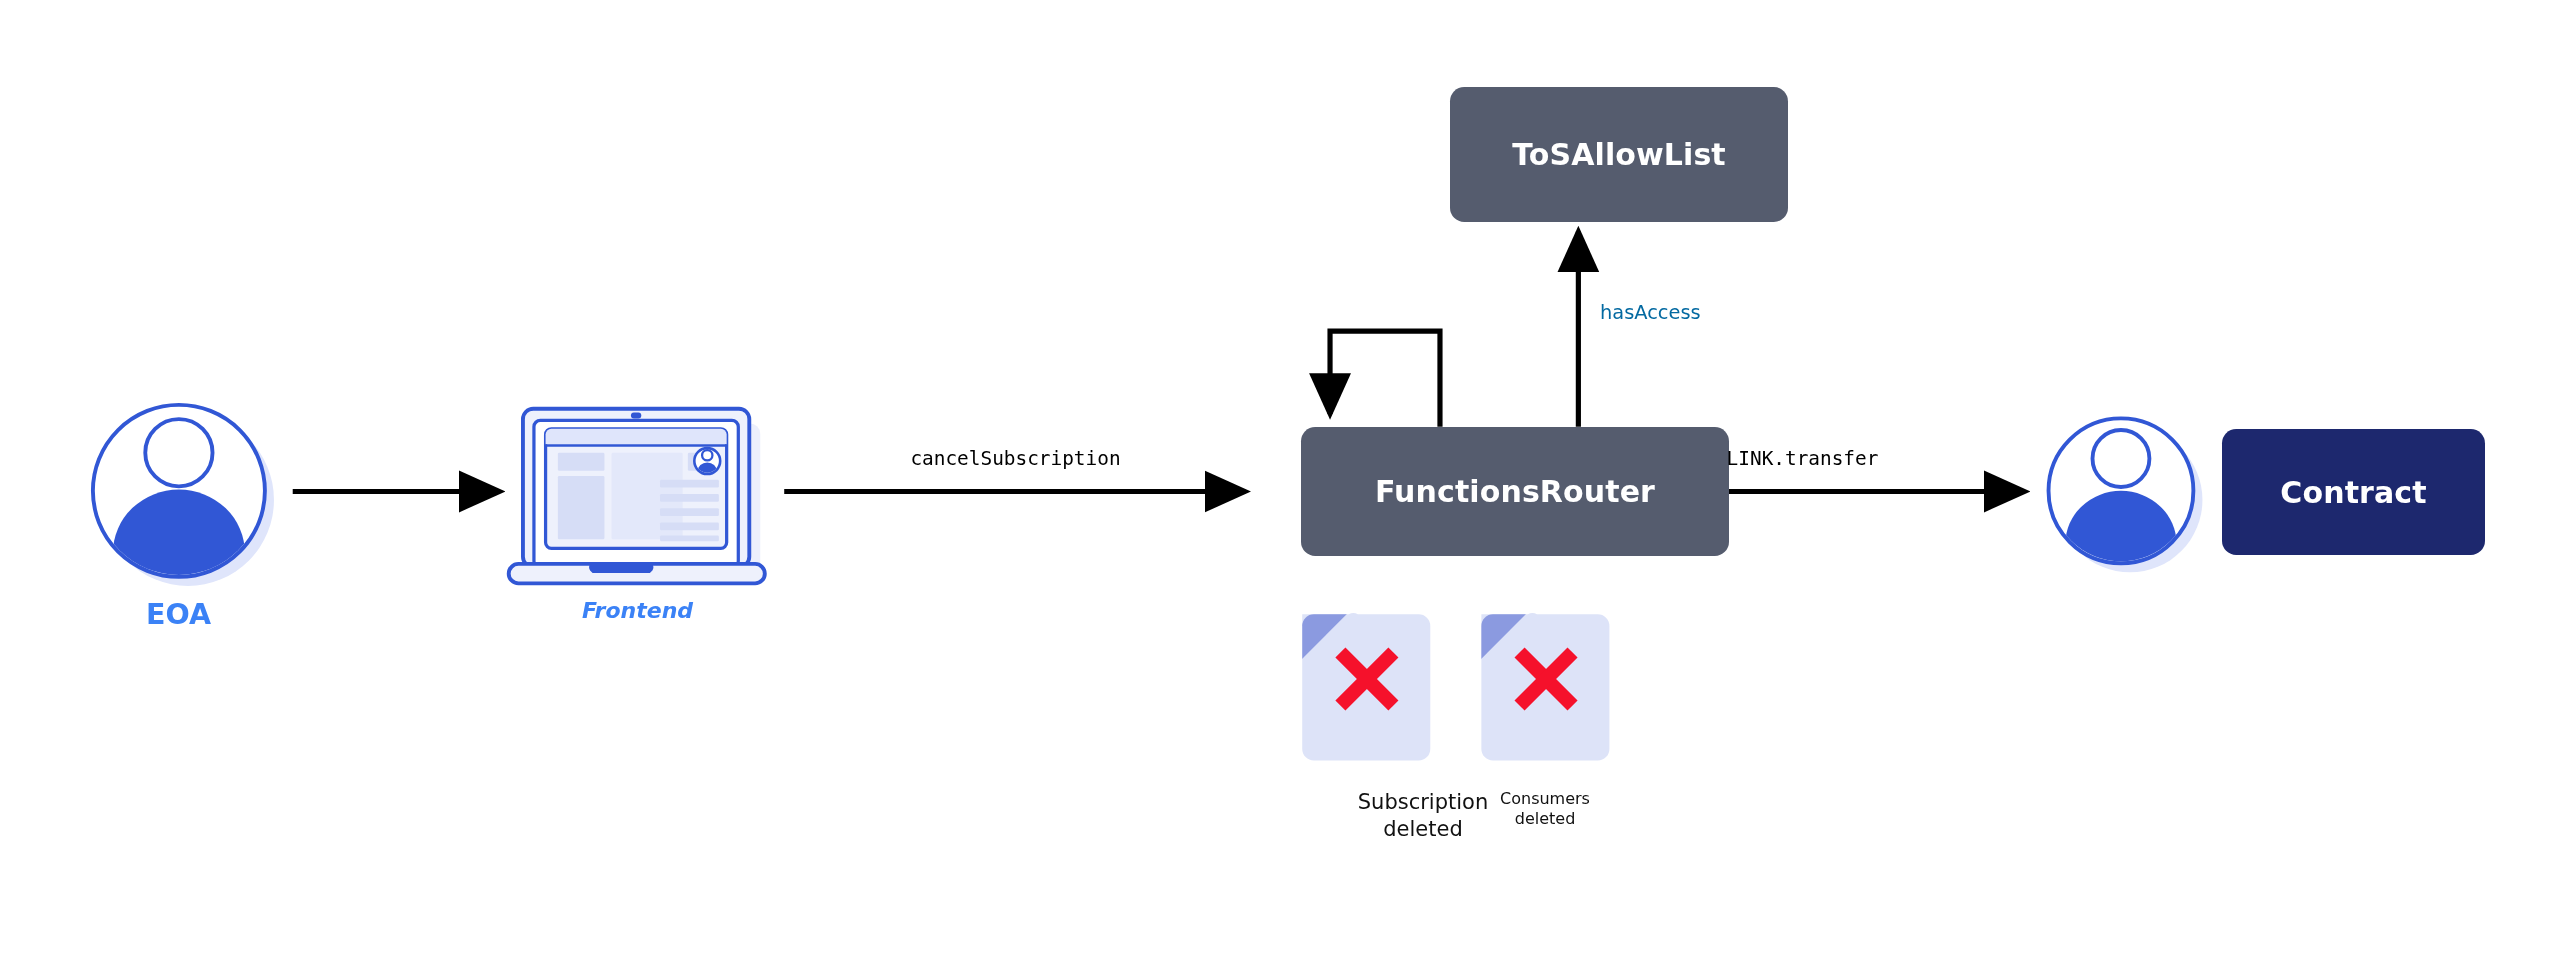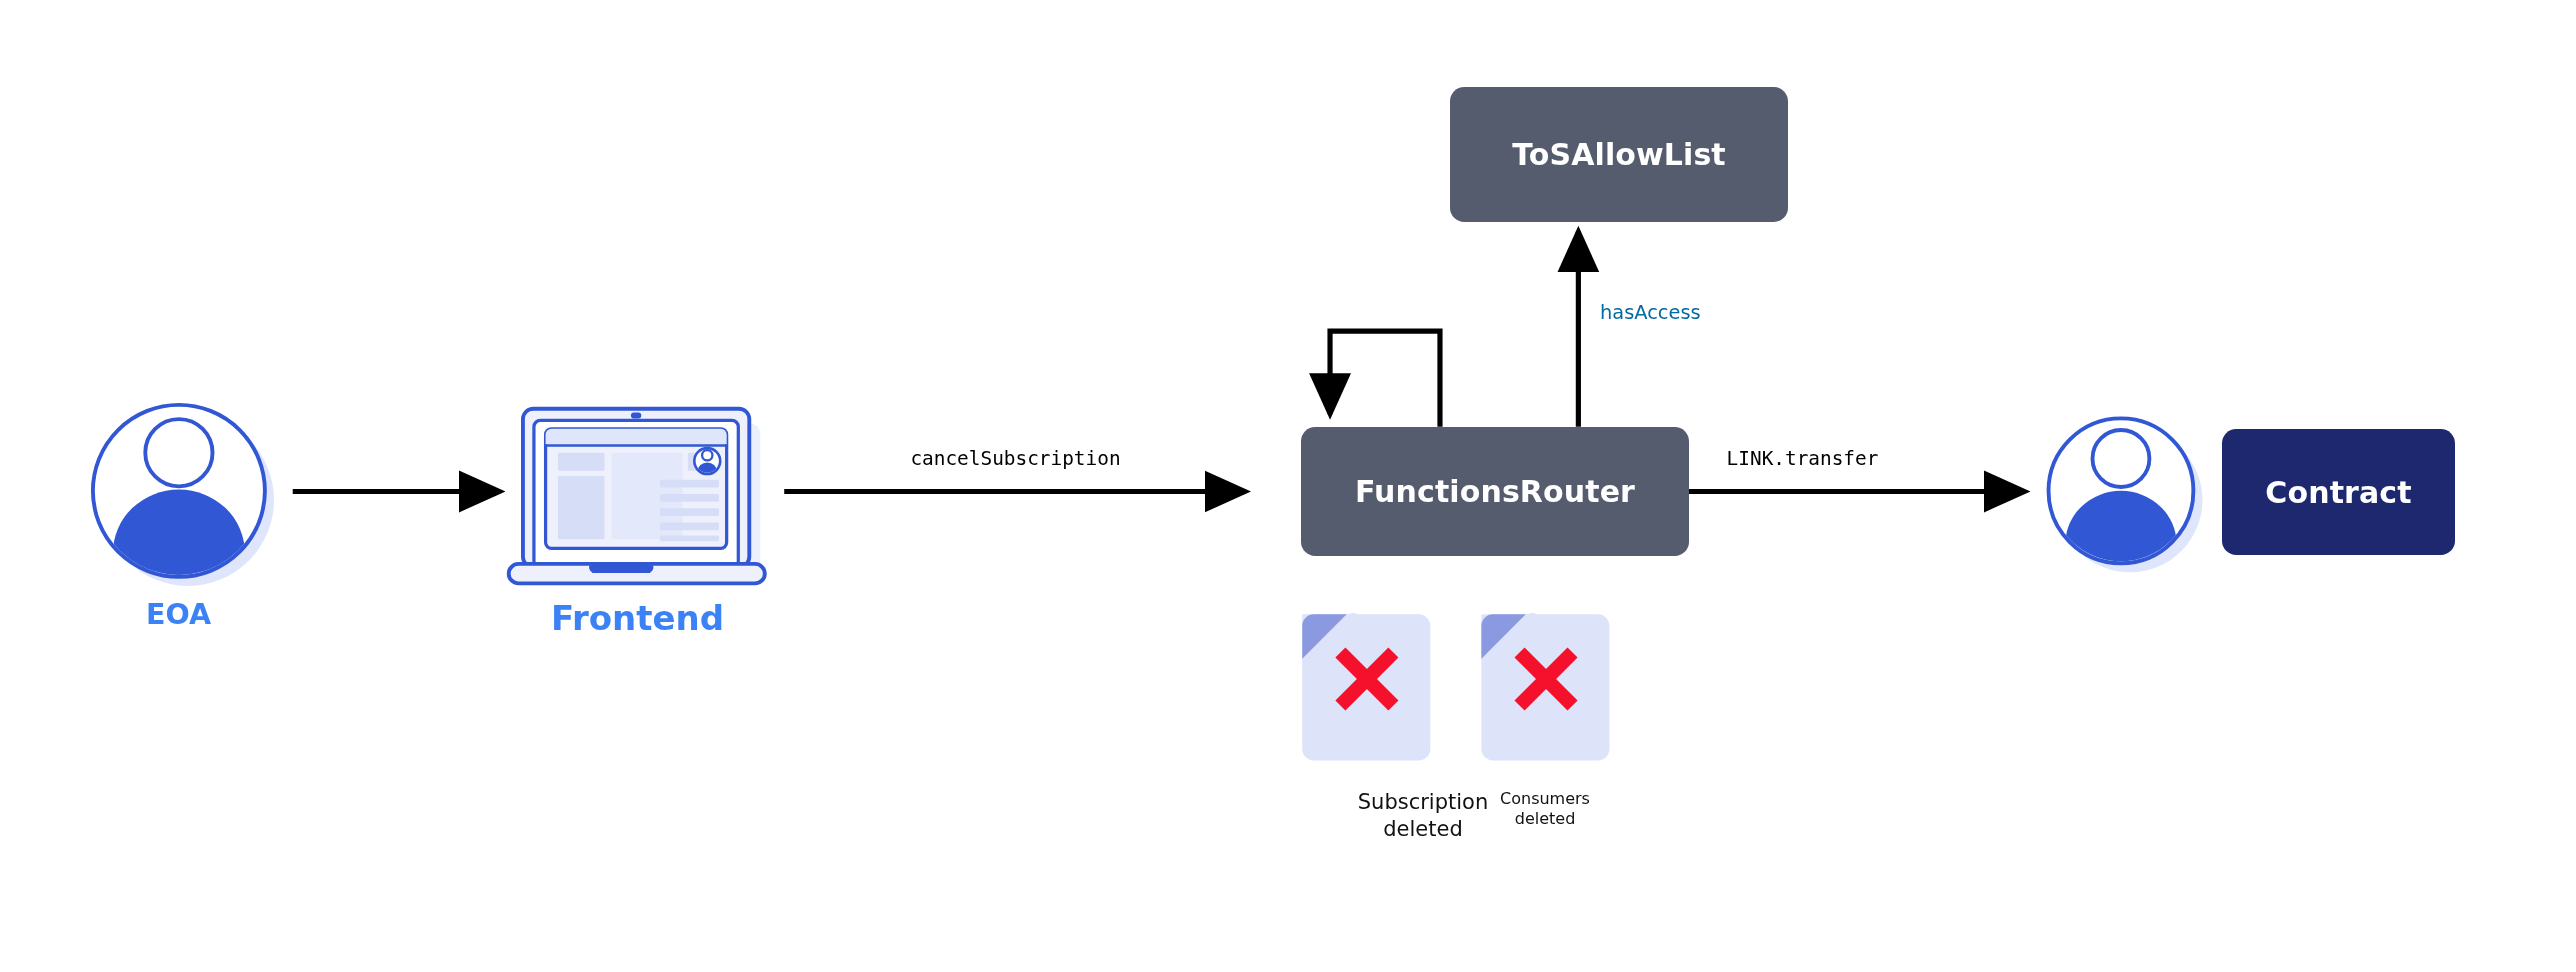--- a/index.html
+++ b/index.html
@@ -186,27 +186,27 @@
         </clipPath>
       <g clip-path="url(#rcvClip)">
         <ellipse cx="3279" cy="841" rx="86" ry="82" fill="#3157d5"></ellipse>
       </g>
       <circle cx="3279" cy="709" r="44" fill="#ffffff" stroke="#3157d5" stroke-width="6"></circle>
     </g>
   </svg>
 
   <div class="box gray" style="left:1403px; top:87px; width:338px; height:135px; font-size:30px;">ToSAllowList</div>
 
-  <div class="box gray" style="left:1254px; top:427px; width:388px; height:129px; font-size:30px;">FunctionsRouter</div>
-
-  <div class="box navy" style="left:2222px; top:429px; width:233px; height:126px; font-size:30px;">Contract</div>
+  <div class="box gray" style="left:1254px; top:427px; width:428px; height:129px; font-size:30px;">FunctionsRouter</div>
+
+  <div class="box navy" style="left:2222px; top:429px; width:263px; height:126px; font-size:30px;">Contract</div>
 
   <div class="caption" style="left:78px; top:598px; width:201px; font-size:28.5px;">EOA</div>
 
-  <div class="caption" style="left:537px; top:598px; width:201px; font-size:34px;">Frontend</div>
+  <div class="caption" style="left:537px; top:598px; width:201px; font-size:22px;font-style:italic;">Frontend</div>
 
 
   <div class="sub-caption" style="left:1326px; top:789px; width:194px; font-size:21px;">
     <div>Subscription</div>
     <div>deleted</div>
   </div>
 
   <div class="sub-caption" style="left:1448px; top:789px; width:194px; font-size:16px;">
     <div>Consumers</div>
     <div>deleted</div>

